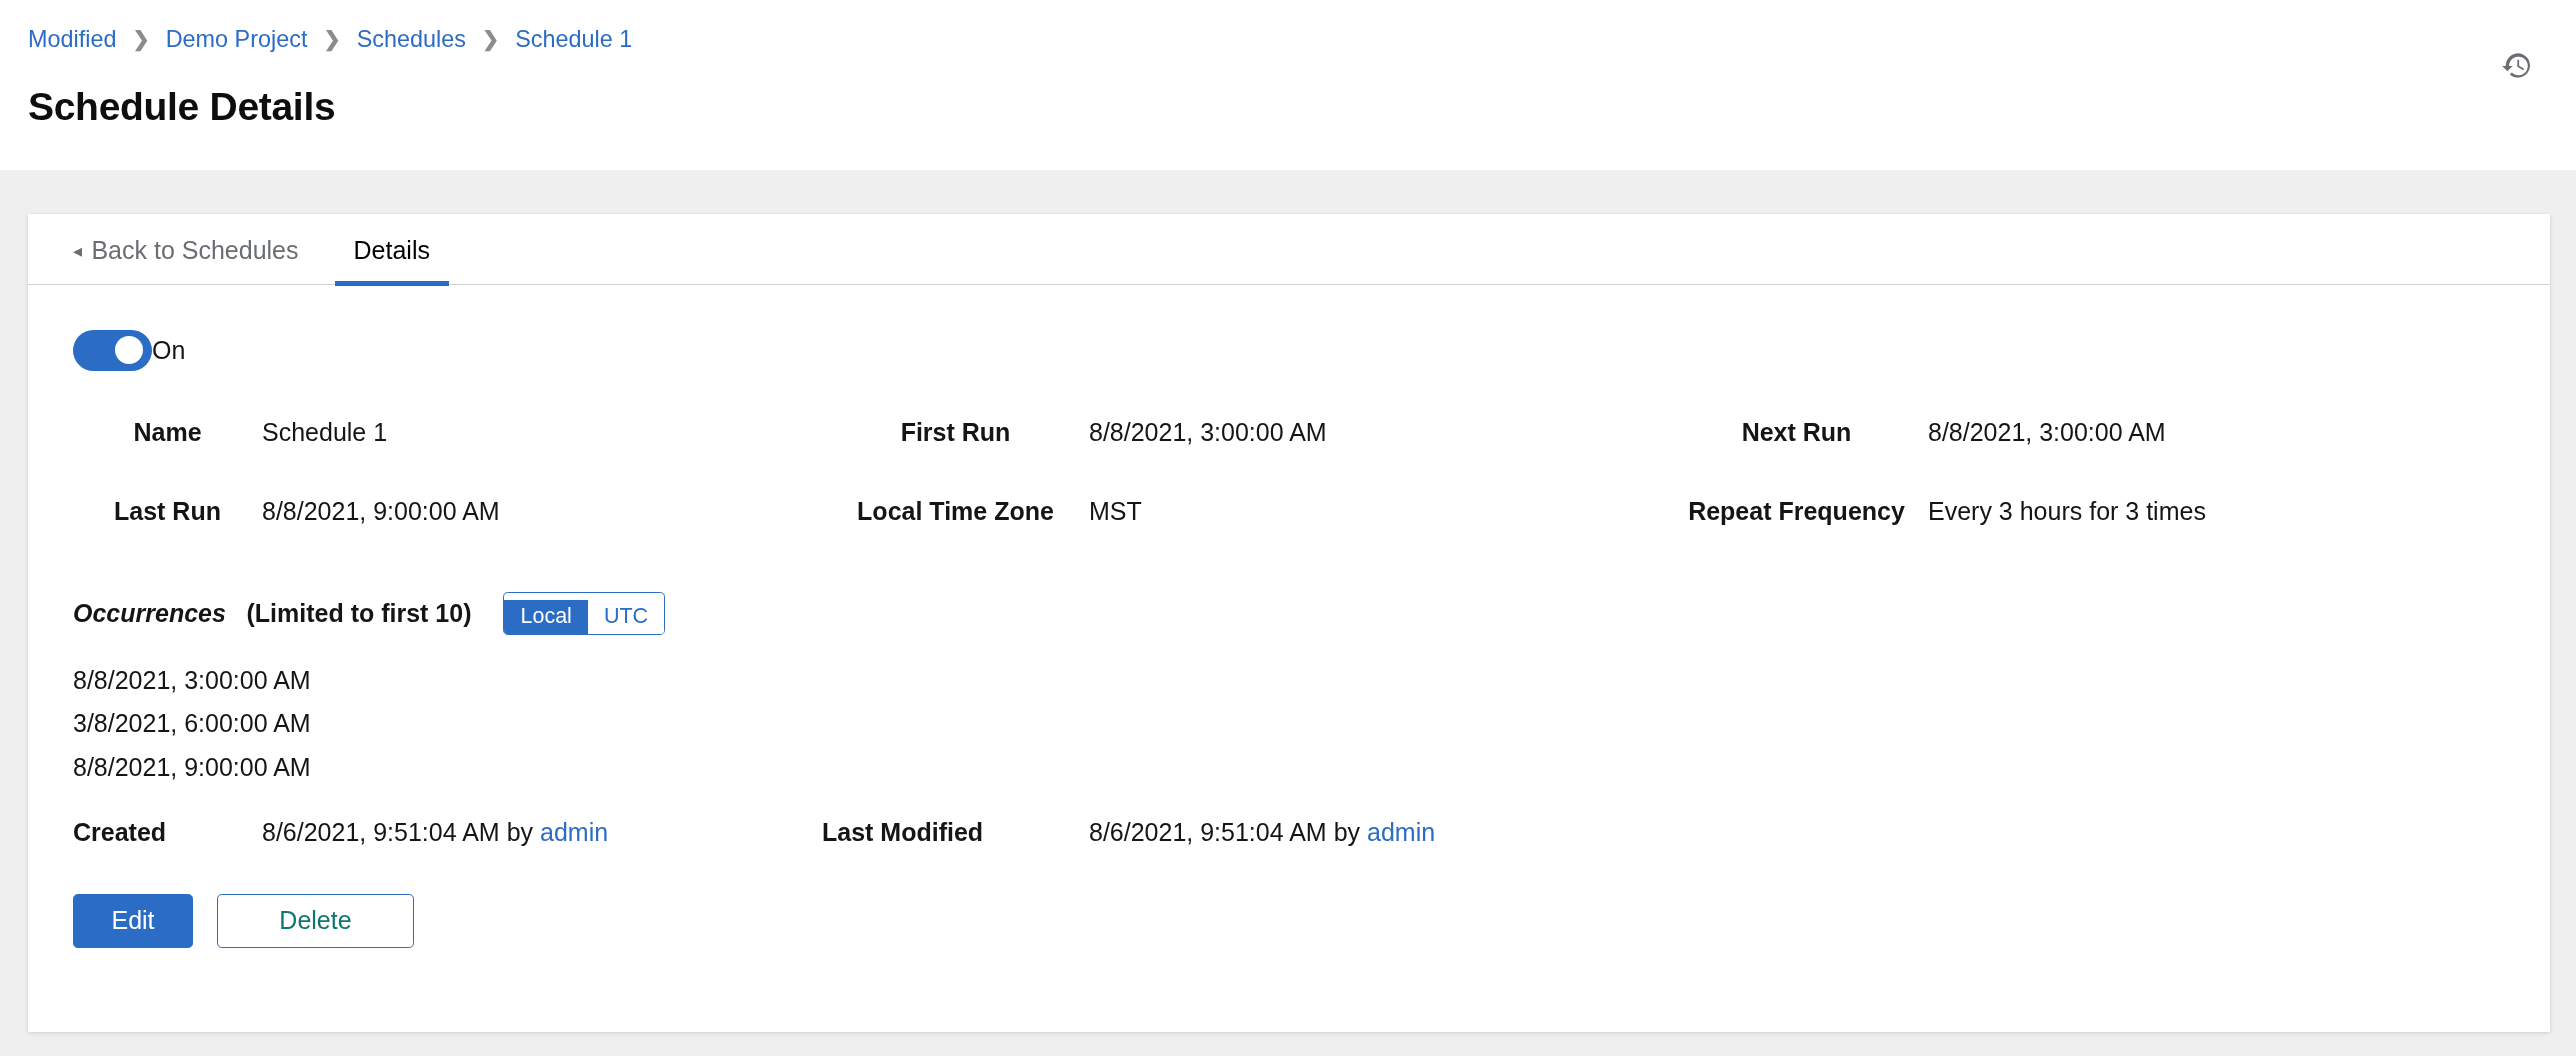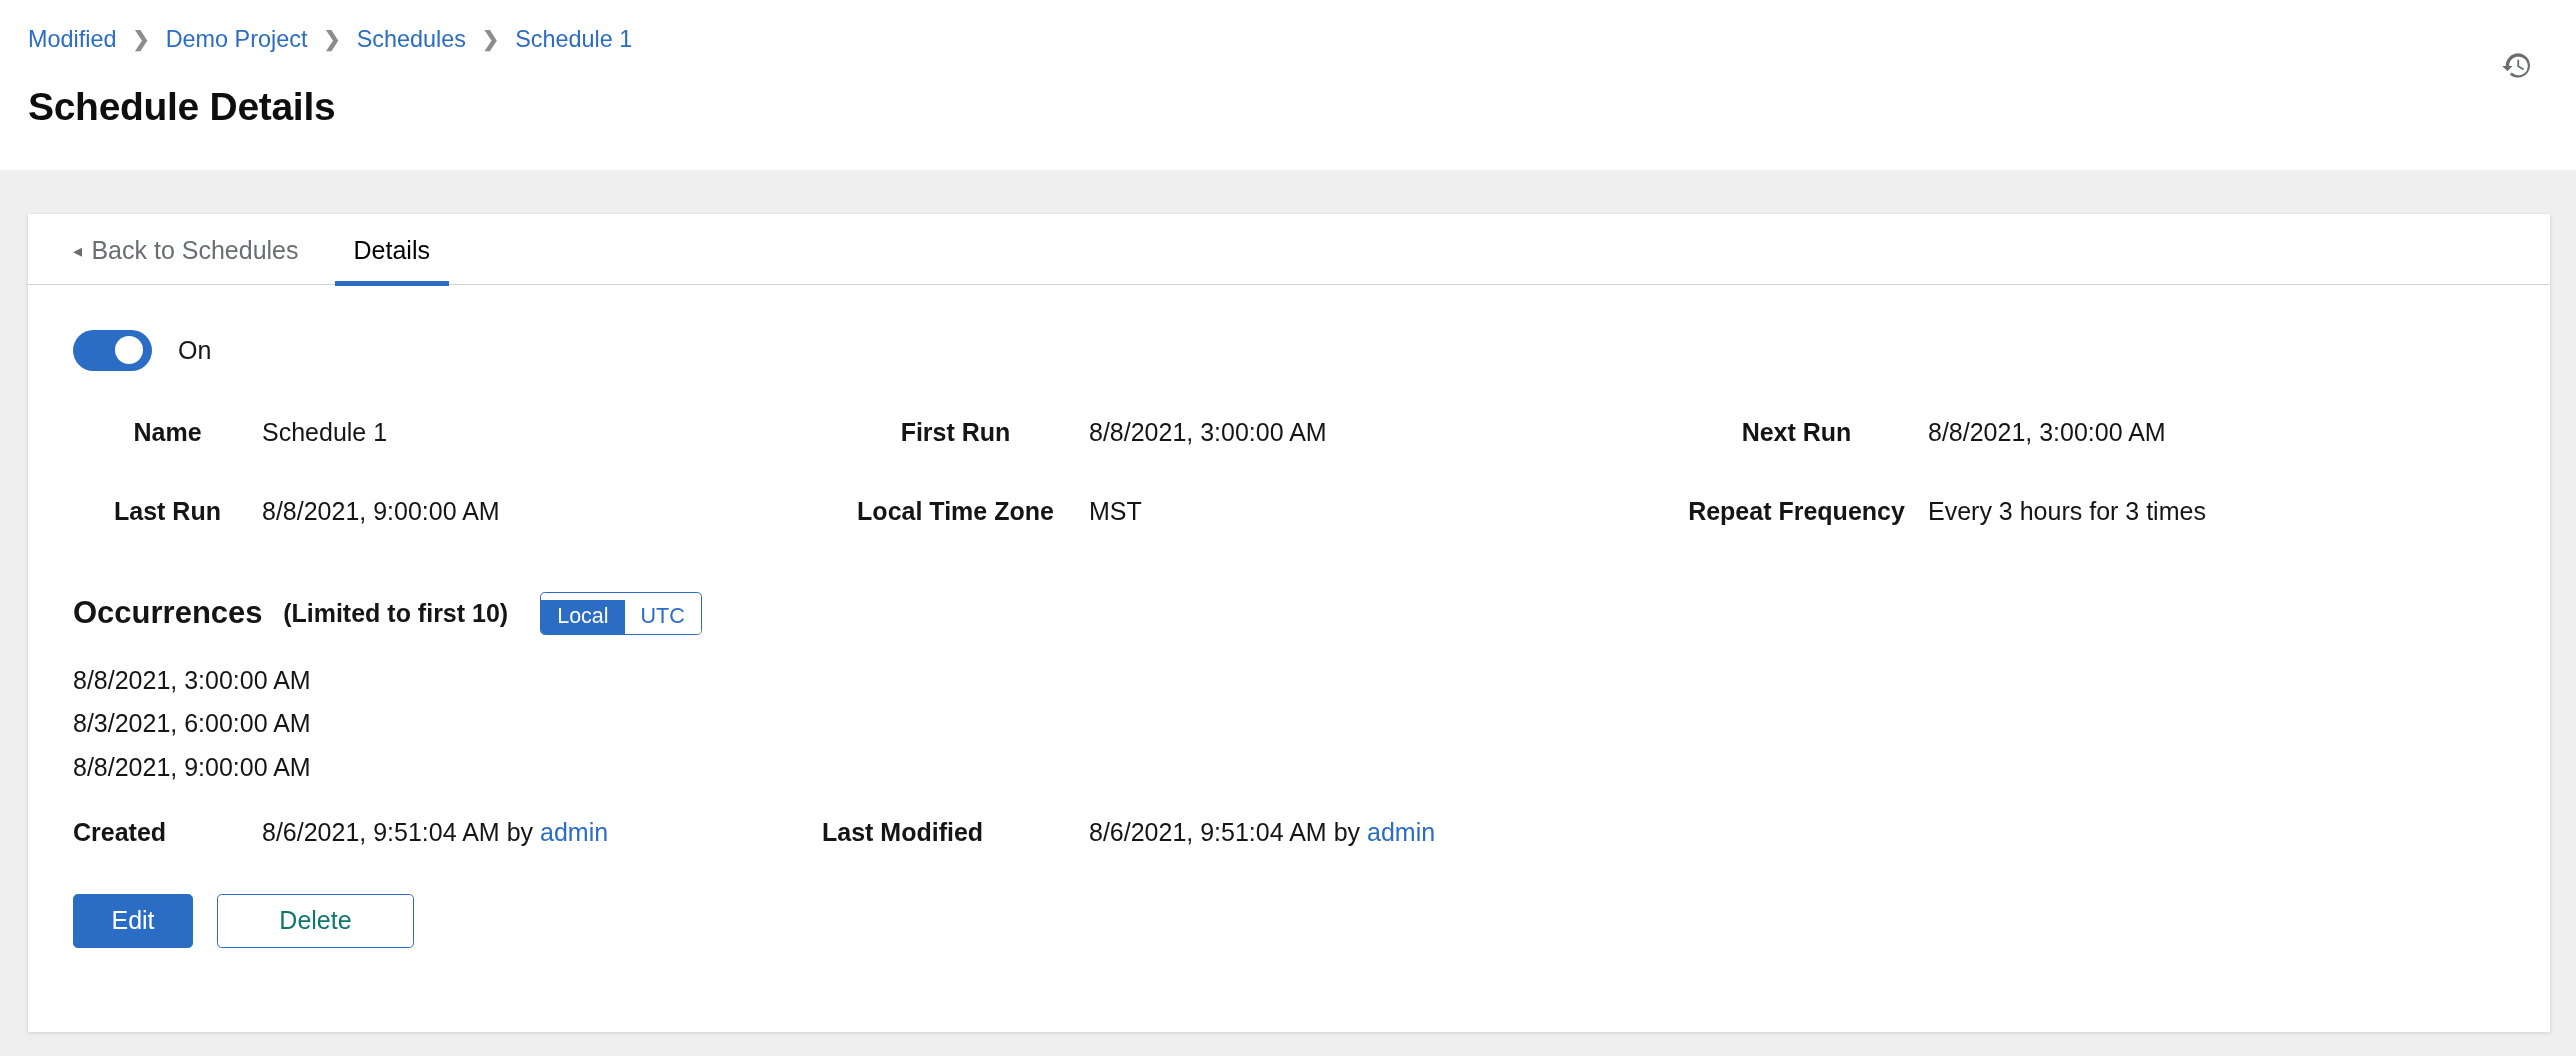--- a/index.html
+++ b/index.html
@@ -119,21 +119,20 @@
     height: 4.7px;
     background: #2b6cc4;
   }
 
   
   .card-body { padding: 36px 45px 0 45px; }
 
   .toggle-row {
     display: flex;
     align-items: center;
-    gap: 26px;
     height: 58px;
   }
   .switch {
     width: 79px;
     height: 41px;
     border-radius: 20.6px;
     background: #2b6cc4;
     position: relative;
     cursor: pointer;
     flex: 0 0 auto;
@@ -182,21 +181,21 @@
   .link { color: #2b6cc4; text-decoration: none; cursor: pointer; }
 
   
   .occ-header {
     display: flex;
     align-items: center;
     gap: 0;
     margin-top: 11.2px;
     height: 52px;
   }
-  .occ-title { font-weight: bold; font-size: 31px; }
+  .occ-title { font-weight: bold; font-size: 25px; font-style: italic; }
   .occ-limit { font-weight: bold; font-size: 25px; margin-left: 20.6px; }
   .tz-toggle {
     display: flex;
     margin-left: 32px;
     border-radius: 4.7px;
     overflow: hidden;
     border: 1.9px solid #2b6cc4;
     height: 43px;
   }
   .tz-btn {
@@ -342,21 +341,21 @@
       <span class="occ-title">Occurrences</span>
       <span class="occ-limit">(Limited to first 10)</span>
       <div class="tz-toggle">
         <button class="tz-btn active">Local</button>
         <button class="tz-btn">UTC</button>
       </div>
     </div>
 
     <div class="occ-list">
       <div class="occ-item">8/8/2021, 3:00:00 AM</div>
-      <div class="occ-item">8/3/2021, 6:00:00 AM</div>
+      <div class="occ-item">3/8/2021, 6:00:00 AM</div>
       <div class="occ-item">8/8/2021, 9:00:00 AM</div>
     </div>
 
     <div class="meta-grid">
       <div class="field col1">
         <span class="flabel">Created</span>
         <span class="fvalue">
           <span>8/6/2021, 9:51:04 AM by</span>
           <a class="link">admin</a>
         </span>

